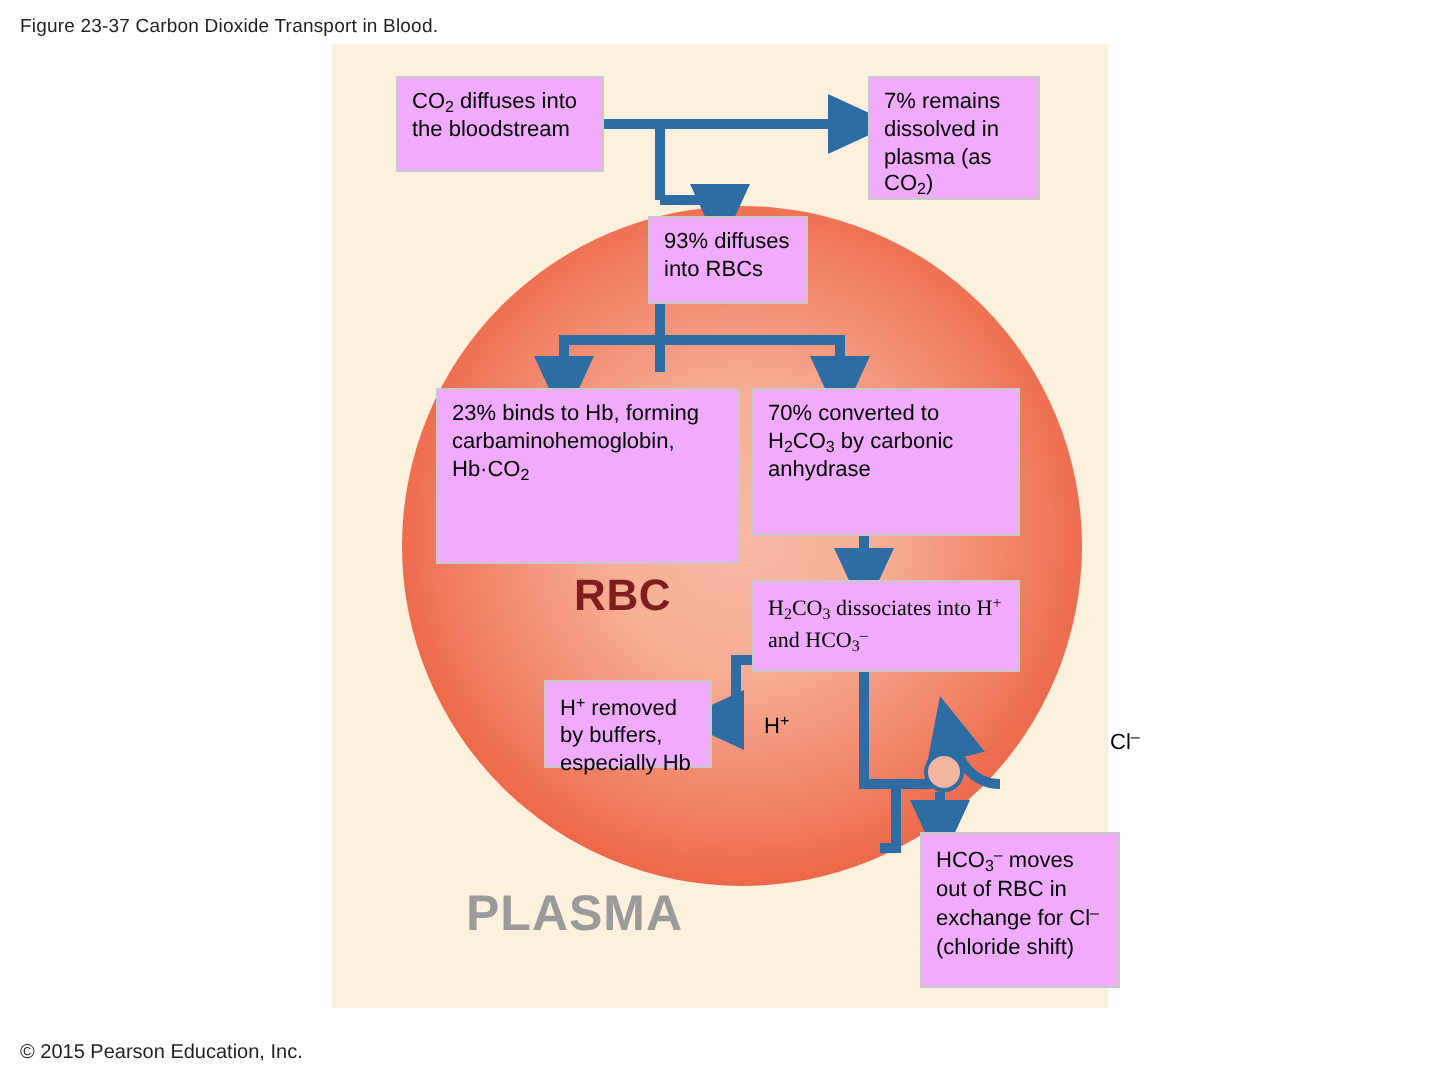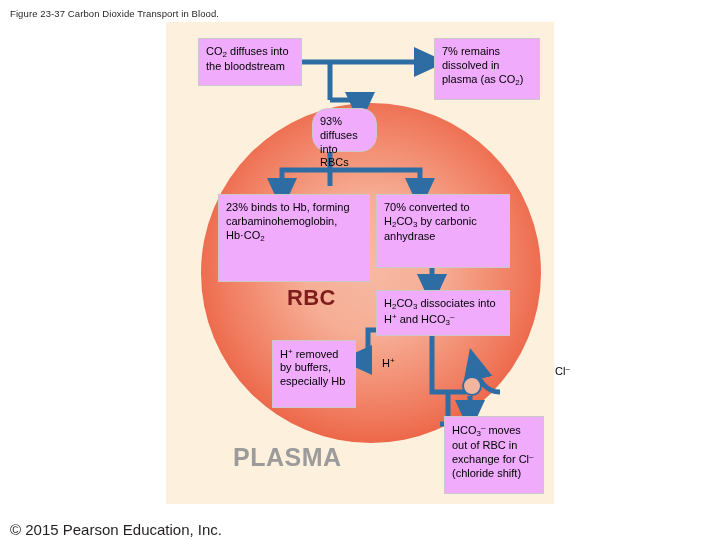--- a/index.html
+++ b/index.html
@@ -19,21 +19,21 @@
     left: 10px;
     top: 8px;
     font-size: 9.5px;
     color: #231f20;
     letter-spacing: 0.1px;
   }
   .copyright {
     position: absolute;
     left: 10px;
     top: 521px;
-    font-size: 15px;
+    font-size: 10px;
     color: #231f20;
   }
   
   .plasma-field {
     position: absolute;
     left: 166px;
     top: 22px;
     width: 388px;
     height: 482px;
     background: #fdf0dc;
@@ -137,45 +137,45 @@
 
     <path d="M470,396 L470,416" marker-end="url(#ah)"></path>
   </g>
   <circle cx="472" cy="386" r="9" fill="#f2b5a0" stroke="#2e6da4" stroke-width="2"></circle>
 </svg>
 
 <div class="box" style="left:198px; top:38px; width:104px; height:48px;">
   CO<span class="sub">2</span> diffuses into the bloodstream
 </div>
 
-<div class="box" style="left:434px; top:38px; width:106px; height:62px;">
+<div class="box" style="left:434px; top:38px; width:86px; height:62px;">
   7% remains dissolved in plasma (as CO<span class="sub">2</span>)
 </div>
 
-<div class="box" style="left:312px; top:108px; width:65px; height:44px;border-radius:16px;">
+<div class="box" style="left:324px; top:108px; width:80px; height:44px;">
   93% diffuses into RBCs
 </div>
 
 <div class="box" style="left:218px; top:194px; width:152px; height:88px;">
   23% binds to Hb, forming carbaminohemoglobin, Hb·CO<span class="sub">2</span>
 </div>
 
 <div class="box" style="left:376px; top:194px; width:134px; height:74px;">
   70% converted to H<span class="sub">2</span>CO<span class="sub">3</span> by carbonic anhydrase
 </div>
 
-<div class="box" style="left:376px; top:290px; width:134px; height:46px;">
+<div class="box" style="left:376px; top:290px; width:134px; height:46px;font-family:Liberation Serif, serif;">
   H<span class="sub">2</span>CO<span class="sub">3</span> dissociates into H<span class="sup">+</span> and HCO<span class="sub">3</span><span class="sup">–</span>
 </div>
 
-<div class="box" style="left:272px; top:340px; width:84px; height:68px;">
+<div class="box" style="left:272px; top:340px; width:84px; height:44px;">
   H<span class="sup">+</span> removed by buffers, especially Hb
 </div>
 
-<div class="box" style="left:444px; top:416px; width:100px; height:78px;">
+<div class="box" style="left:460px; top:416px; width:100px; height:78px;">
   HCO<span class="sub">3</span><span class="sup">–</span> moves out of RBC in exchange for Cl<span class="sup">–</span> (chloride shift)
 </div>
 
 <div class="rbc-label">RBC</div>
 <div class="plasma-label">PLASMA</div>
 
 <div class="inline-label" style="left:382px; top:356px;">H<span class="sup">+</span></div>
 <div class="inline-label" style="left:515px; top:364px;margin-left:40px;">Cl<span class="sup">–</span></div>
 
 <div class="copyright">© 2015 Pearson Education, Inc.</div>

